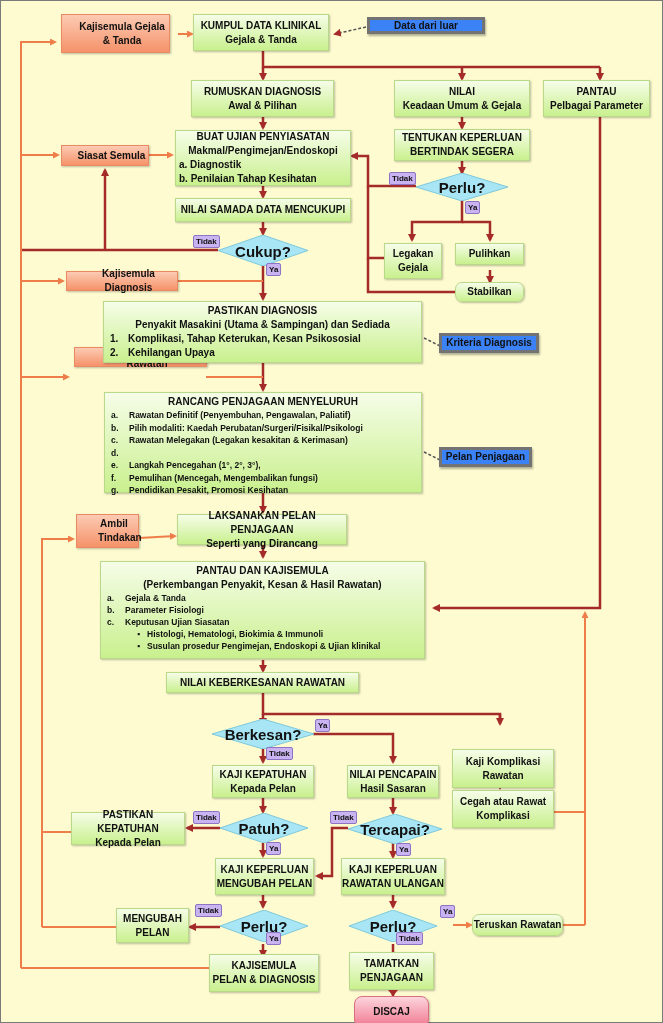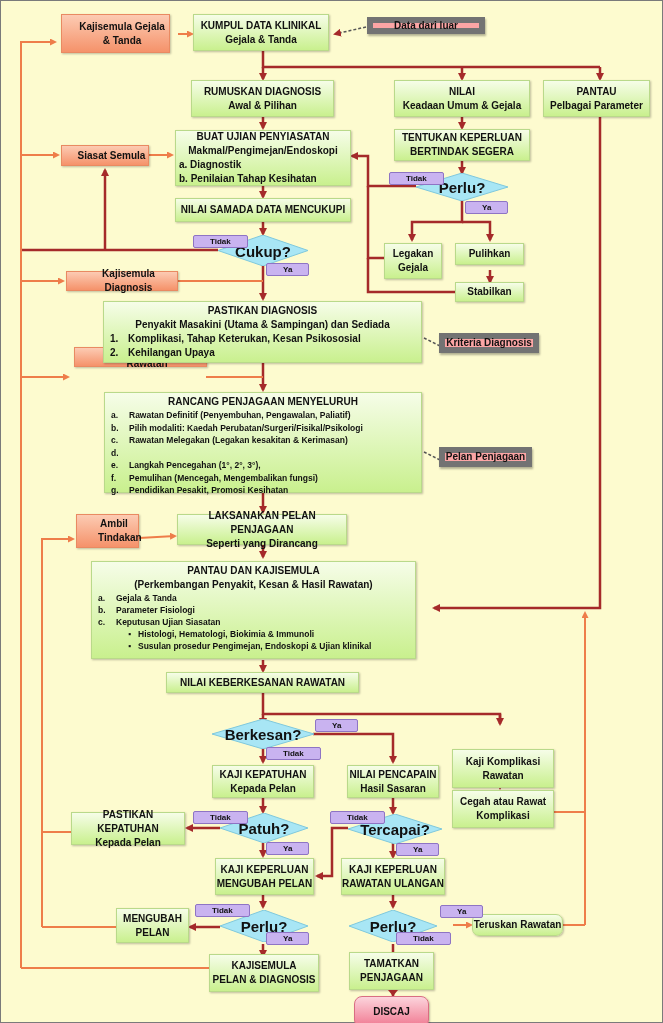--- a/index.html
+++ b/index.html
@@ -2,29 +2,29 @@
 <html><head>
 <meta charset="utf-8">
 <style>
   html, body { margin: 0; padding: 0; }
   body { width: 663px; height: 1023px; background: #fdfbcf; font-family: "Liberation Sans", sans-serif; position: relative; overflow: hidden; }
   .frame { position: absolute; left: 0; top: 0; width: 661px; height: 1021px; border: 1px solid #7a7a7a; box-sizing: content-box; }
   svg#lines { position: absolute; left: 0; top: 0; width: 663px; height: 1023px; }
   .box { position: absolute; box-sizing: border-box; font-weight: bold; color: #111; text-align: center; font-size: 10px; line-height: 14px; display: flex; flex-direction: column; justify-content: center; }
   .green { background: linear-gradient(#f6fde8, #c9f08e); border: 1px solid #b9d98a; box-shadow: 1px 1px 2px rgba(0,0,0,0.25); }
   .orange { background: linear-gradient(#fccbb3, #f5926a); border: 1px solid #e98a62; box-shadow: 1px 1px 2px rgba(0,0,0,0.25); padding-left: 13px; }
-  .yellow { background: #fca5a5; border: 6px solid #737373; box-shadow: 1px 2px 2px rgba(0,0,0,0.3); }
+  .yellow { background: #3b82f6; border: 3px solid #737373; box-shadow: 1px 2px 2px rgba(0,0,0,0.3); }
   .pink { background: linear-gradient(#fcd4dc, #f07890); border: 1px solid #d96d82; box-shadow: 1px 1px 2px rgba(0,0,0,0.25); border-radius: 3px; }
   .left { text-align: left; }
   .list { text-align: left; padding-left: 6px; font-size: 9px; line-height: 13px; }
   .list .row { display: flex; }
   .list .row .mk { width: 18px; flex: 0 0 18px; }
   .diamond { position: absolute; }
   .diamond span { position: absolute; left: 0; right: 0; top: 50%; transform: translateY(-50%); text-align: center; font-weight: bold; font-size: 15px; color: #111; }
-  .tag { position: absolute; background: #c9b3f0; border: 1px solid #8e74c4; font-size: 8px; font-weight: bold; padding: 0 16px; line-height: 11px; color: #111; border-radius: 2px; }
+  .tag { position: absolute; background: #c9b3f0; border: 1px solid #8e74c4; font-size: 8px; font-weight: bold; padding: 0 2px; line-height: 11px; color: #111; border-radius: 2px; }
 </style>
 </head>
 <body>
 
 <div class="frame"></div>
 
 <svg id="lines" viewBox="0 0 663 1023">
   <defs>
     <marker id="ah" markerWidth="8" markerHeight="8" refX="6" refY="4" orient="auto" markerUnits="userSpaceOnUse">
       <path d="M0,0 L8,4 L0,8 Z" fill="#a52a2a"></path>
@@ -195,21 +195,21 @@
     <div>NILAI SAMADA DATA MENCUKUPI</div>
   </div>
 
 <div class="box green" style="left:384px;top:243px;width:58px;height:36px;">
   <div>Legakan</div>
   <div>Gejala</div>
 </div>
 <div class="box green" style="left:455px;top:243px;width:69px;height:22px;">
     <div>Pulihkan</div>
   </div>
-<div class="box green" style="left:455px;top:282px;width:69px;height:20px;">
+<div class="box green" style="left:455px;top:282px;width:69px;height:20px;border-radius:7px;">
     <div>Stabilkan</div>
   </div>
 
 <div class="box green" style="left:103px;top:301px;width:319px;height:62px;justify-content:flex-start;padding-top:2px;">
   <div>PASTIKAN DIAGNOSIS</div>
   <div>Penyakit Masakini (Utama &amp; Sampingan) dan Sediada</div>
   <div class="list" style="font-size:10px;line-height:14px;">
     <div class="row">
         <span class="mk">1.</span>
         <span>Komplikasi, Tahap Keterukan, Kesan Psikososial</span>
@@ -252,21 +252,21 @@
         <span>Pendidikan Pesakit, Promosi Kesihatan</span>
       </div>
     </div>
 </div>
 
 <div class="box green" style="left:177px;top:514px;width:170px;height:31px;">
   <div>LAKSANAKAN PELAN PENJAGAAN</div>
   <div>Seperti yang Dirancang</div>
 </div>
 
-<div class="box green" style="left:91px;top:561px;width:325px;height:98px;justify-content:flex-start;padding-top:2px;">
+<div class="box green" style="left:100px;top:561px;width:325px;height:98px;justify-content:flex-start;padding-top:2px;">
   <div>PANTAU DAN KAJISEMULA</div>
   <div>(Perkembangan Penyakit, Kesan &amp; Hasil Rawatan)</div>
   <div class="list" style="font-size:8.5px;line-height:12px;">
     <div class="row">
         <span class="mk">a.</span>
         <span>Gejala &amp; Tanda</span>
       </div>
     <div class="row">
         <span class="mk">b.</span>
         <span>Parameter Fisiologi</span>

